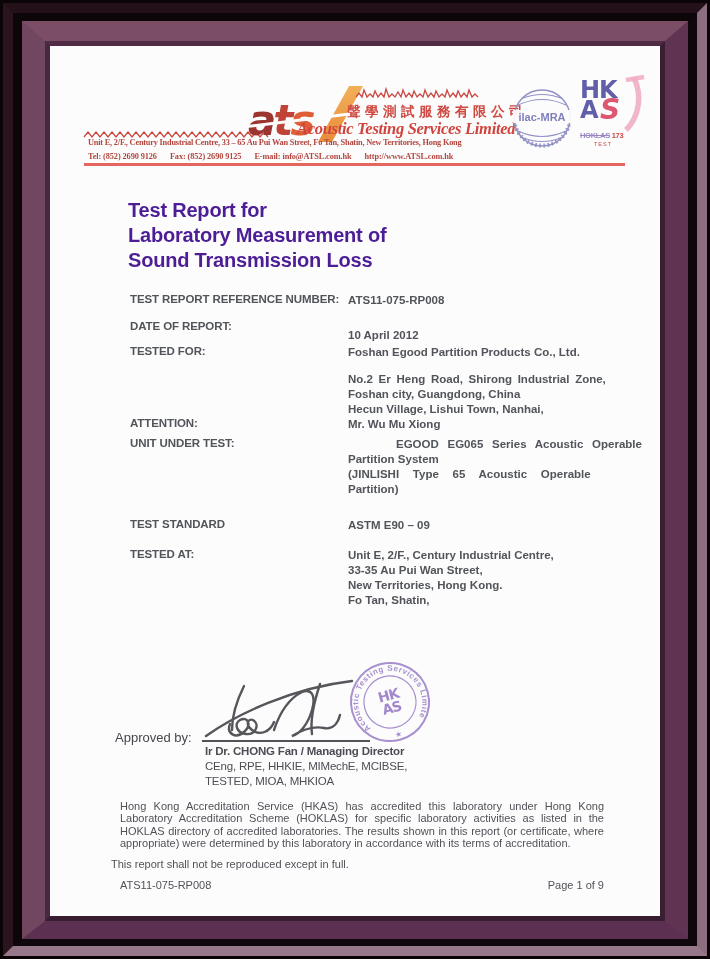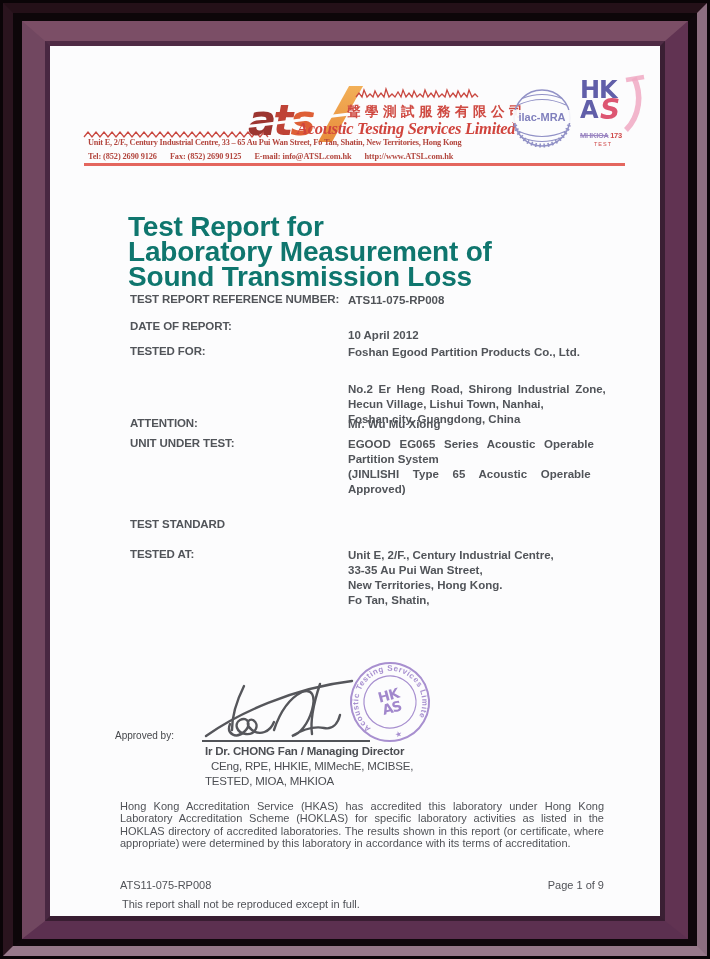--- a/index.html
+++ b/index.html
@@ -31,38 +31,38 @@
   .ilac{left:461px;top:40px;}
   .hkas{left:530px;top:34px;width:66px;text-align:left;}
   .hkas-letters{position:relative;width:54px;height:46px;font-family:"DejaVu Sans",sans-serif;font-weight:800;color:#615fa9;line-height:20px;font-size:24px;letter-spacing:-1px;}
   .hkas-s{position:absolute;left:20px;top:16px;font-size:28px;line-height:28px;color:#dd5672;font-style:italic;font-weight:800;}
   .hkas-swoosh{position:absolute;left:24px;top:-6px;}
   .hoklas-line{margin-top:5px;font-size:7.5px;font-weight:bold;letter-spacing:-0.3px;white-space:nowrap;}
   .hoklas-line .hs{color:#9b86c2;text-decoration:line-through;}
   .hoklas-line .hn{color:#cf4a4a;}
   .hoklas-test{font-size:5.5px;color:#cf4a4a;letter-spacing:1px;margin-top:1px;margin-left:14px;}
   
-  .title{left:78px;top:168px;font-size:28px;font-weight:bold;color:#0f766e;line-height:25px;letter-spacing:-0.2px;}
+  .title{left:78px;top:152px;font-size:20px;font-weight:bold;color:#4c1d95;line-height:25px;letter-spacing:-0.2px;}
   .lbl{left:80px;width:212px;font-size:11.5px;font-weight:bold;color:#515459;letter-spacing:-0.1px;white-space:nowrap;}
   .val{left:298px;width:262px;font-size:11.5px;font-weight:bold;color:#515459;line-height:15px;}
   .val div{white-space:nowrap;}
   .ws1{word-spacing:2.5px;}
-  .ws2{word-spacing:5.5px;}
+  .ws2{word-spacing:5.5px;margin-left:48px;}
   .ws3{word-spacing:10.5px;}
   
-  .approved{left:65px;top:684px;font-size:10px;color:#45474b;}
+  .approved{left:65px;top:684px;font-size:13px;color:#45474b;}
   .sigline{left:152px;top:694px;width:168px;height:1.6px;background:#515358;}
   .name1{left:155px;top:699px;font-size:11.5px;color:#4c4e53;letter-spacing:-0.2px;white-space:nowrap;font-weight:bold;}
-  .name2{left:161px;top:714px;font-size:11.5px;color:#4c4e53;letter-spacing:-0.2px;white-space:nowrap;}
+  .name2{left:155px;top:714px;font-size:11.5px;color:#4c4e53;letter-spacing:-0.2px;white-space:nowrap;}
   .name3{left:155px;top:729px;font-size:11.5px;color:#4c4e53;letter-spacing:-0.2px;white-space:nowrap;}
   .sig{left:142px;top:626px;z-index:2;}
   .stamp{left:296px;top:612px;z-index:3;mix-blend-mode:multiply;}
   
   .acc-note{left:70px;top:754px;width:484px;font-size:11px;line-height:12.4px;color:#505257;text-align:justify;}
-  .repro{left:72px;top:812px;font-size:11px;color:#505257;margin-top:40px;}
+  .repro{left:61px;top:812px;font-size:11px;color:#505257;}
   .bottomrow{left:70px;top:833px;width:484px;display:flex;justify-content:space-between;font-size:11px;color:#505257;}
 </style>
 </head>
 <body>
 
 <div class="f1">
  <div class="f2">
   <div class="f3">
    <div class="f4">
     <div class="f5">
@@ -110,21 +110,21 @@
         <div class="hkas-letters">
           <div>HK</div>
           <div>A</div>
           <div class="hkas-s">S</div>
           <svg class="hkas-swoosh" width="44" height="62" viewBox="0 0 44 62">
             <path d="M30 4 C38 20 36 42 22 56" fill="none" stroke="#f0a9c3" stroke-width="5.5" opacity="0.85"></path>
             <path d="M22 6 L40 3" fill="none" stroke="#f0a9c3" stroke-width="4.5" opacity="0.85"></path>
           </svg>
         </div>
         <div class="hoklas-line">
-          <span class="hs">MHKIOA</span>
+          <span class="hs">HOKLAS</span>
           <span class="hn">173</span>
         </div>
         <div class="hoklas-test">TEST</div>
       </div>
 
       <div class="abs title">
         <div>Test Report for</div>
         <div>Laboratory Measurement of</div>
         <div>Sound Transmission Loss</div>
       </div>
@@ -137,40 +137,43 @@
       <div class="abs lbl" style="top:274px">DATE OF REPORT:</div>
       <div class="abs val" style="top:282px">
         <div>10 April 2012</div>
       </div>
 
       <div class="abs lbl" style="top:299px">TESTED FOR:</div>
       <div class="abs val" style="top:299px">
         <div>Foshan Egood Partition Products Co., Ltd.</div>
       </div>
 
-      <div class="abs val" style="top:336px">
+      <div class="abs val" style="top:326px">
         <div class="ws1">No.2 Er Heng Road, Shirong Industrial Zone,</div>
+        <div>Foshan city, Guangdong, China</div>
         <div>Hecun Village, Lishui Town, Nanhai,</div>
-        <div>Foshan city, Guangdong, China</div>
       </div>
 
       <div class="abs lbl" style="top:371px">ATTENTION:</div>
       <div class="abs val" style="top:371px">
         <div>Mr. Wu Mu Xiong</div>
       </div>
 
       <div class="abs lbl" style="top:391px">UNIT UNDER TEST:</div>
       <div class="abs val" style="top:391px">
         <div class="ws2">EGOOD EG065 Series Acoustic Operable</div>
         <div>Partition System</div>
         <div class="ws3">(JINLISHI Type 65 Acoustic Operable</div>
-        <div>Approved)</div>
+        <div>Partition)</div>
       </div>
 
       <div class="abs lbl" style="top:472px">TEST STANDARD</div>
+      <div class="abs val" style="top:472px">
+        <div>ASTM E90 – 09</div>
+      </div>
 
       <div class="abs lbl" style="top:502px">TESTED AT:</div>
       <div class="abs val" style="top:502px">
         <div>Unit E, 2/F., Century Industrial Centre,</div>
         <div>33-35 Au Pui Wan Street,</div>
         <div>New Territories, Hong Kong.</div>
         <div>Fo Tan, Shatin,</div>
       </div>
 
       <svg class="abs sig" width="215" height="74" viewBox="0 0 215 74">

